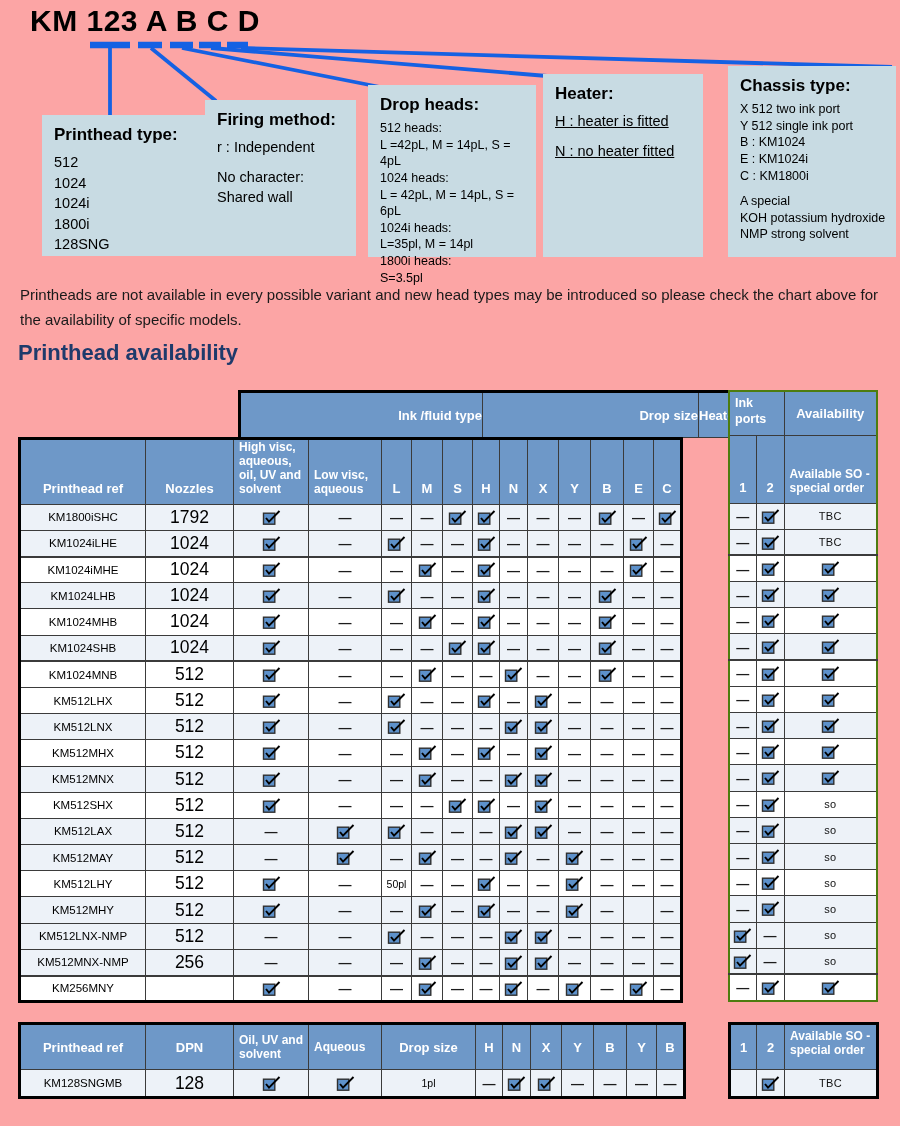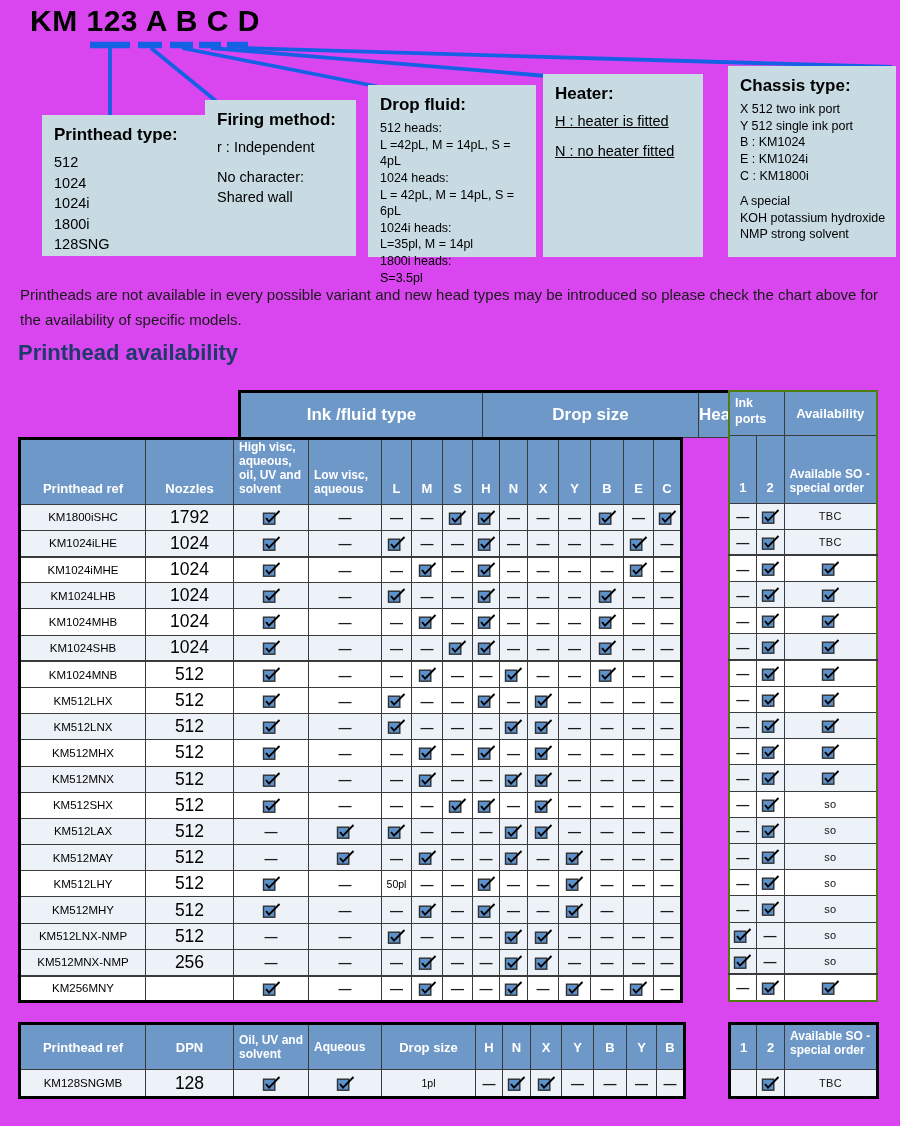--- a/index.html
+++ b/index.html
@@ -1,16 +1,16 @@
 <!DOCTYPE html>
 <html><head>
 <meta charset="utf-8">
 <style>
   html,body{margin:0;padding:0;background:#fff;}
-  .page{position:relative;width:900px;height:1126px;background:#d946ef;
+  .page{position:relative;width:900px;height:1126px;background:#fca5a5;
         font-family:"Liberation Sans",sans-serif;overflow:hidden;color:#000;}
 
   
   .model-code{position:absolute;left:30px;top:4px;margin:0;font-size:30px;font-weight:bold;
               letter-spacing:.5px;z-index:3;}
   svg.connectors{position:absolute;left:0;top:0;width:900px;height:280px;z-index:1;}
   .lbox{position:absolute;background:#c8dbe3;z-index:2;box-sizing:border-box;padding:10px 8px 8px 10px;}
   .box0{left:22px;top:115px;width:164px;height:141px;margin-left:20px;}
   .box1{left:205px;top:100px;width:151px;height:156px;}
   .box2{left:368px;top:85px;width:168px;height:172px;}
@@ -29,21 +29,21 @@
   .section-heading{position:absolute;left:18px;top:340px;margin:0;font-size:22px;
         font-weight:bold;color:#1e3a6b;}
 
   
   table{border-collapse:collapse;position:absolute;table-layout:fixed;}
   th,td{border:1.5px solid #3b3b3b;padding:0;overflow:hidden;}
   th{background:#6e98c8;color:#fff;font-weight:bold;font-size:12.5px;}
   td{text-align:center;vertical-align:middle;background:#fff;}
 
   #tgroups{left:238px;top:390px;border:3px solid #000;border-bottom:none;}
-  #tgroups th{height:44px;font-size:17px;text-align:center;vertical-align:middle;}
+  #tgroups th{height:44px;font-size:13px;text-align:right;vertical-align:middle;}
   #tmain  {left:18px; top:437px;border:3px solid #000;}
   #tright {left:728px;top:390px;border:2px solid #4d7c0f;}
   #tbot   {left:18px; top:1022px;border:3px solid #000;}
   #tbotr  {left:728px;top:1022px;border:3px solid #000;}
 
   #tmain tr,#tright tr.body{height:26.2px;}
   tr.hrow{height:68px;}
   #tright tr.grow{height:44px;}
   #tbot tr.hrow,#tbotr tr.hrow{height:46px;}
   #tbot tr.body,#tbotr tr.body{height:28px;}
@@ -100,21 +100,21 @@
         <div class="lline">128SNG</div>
       </div>
       <div class="lbox box1">
         <div class="lbox-title">Firing method:</div>
         <div class="lline">r : Independent</div>
         <div class="lgap"></div>
         <div class="lline">No character:</div>
         <div class="lline">Shared wall</div>
       </div>
       <div class="lbox box2">
-        <div class="lbox-title">Drop fluid:</div>
+        <div class="lbox-title">Drop heads:</div>
         <div class="lline">512 heads:</div>
         <div class="lline">L =42pL, M = 14pL, S = 4pL</div>
         <div class="lline">1024 heads:</div>
         <div class="lline">L = 42pL, M = 14pL, S = 6pL</div>
         <div class="lline">1024i heads:</div>
         <div class="lline">L=35pl, M = 14pl</div>
         <div class="lline">1800i heads:</div>
         <div class="lline">S=3.5pl</div>
       </div>
       <div class="lbox box3">

